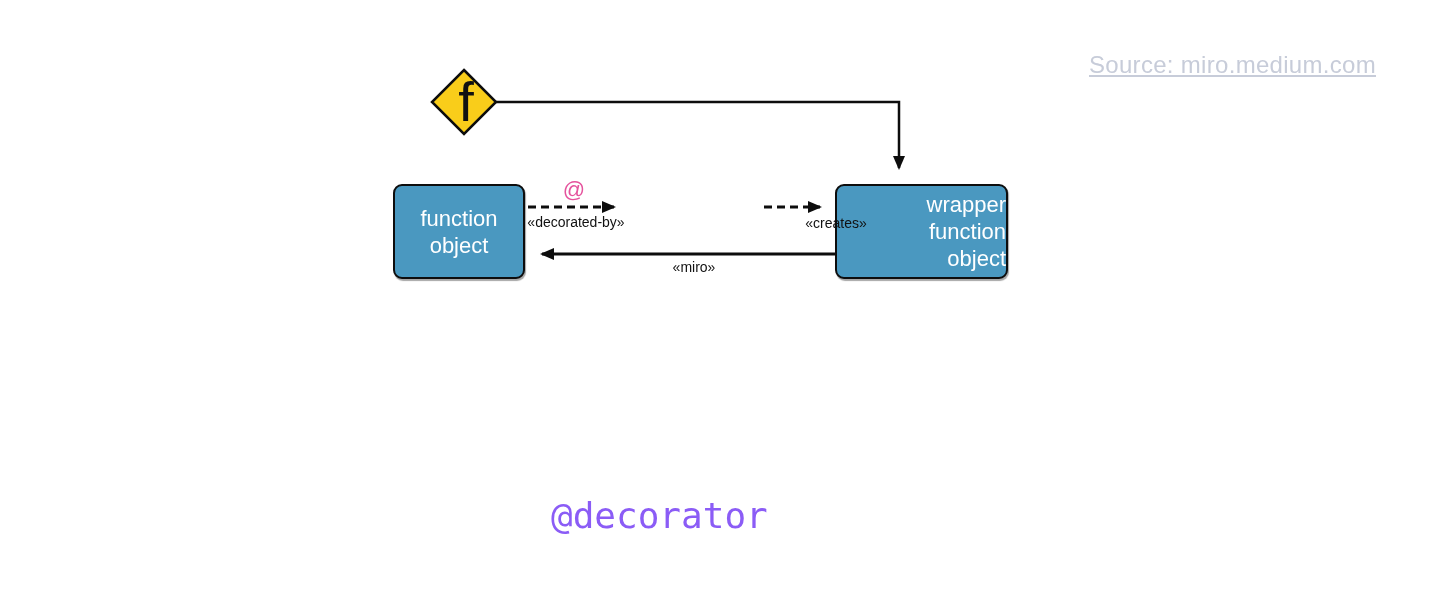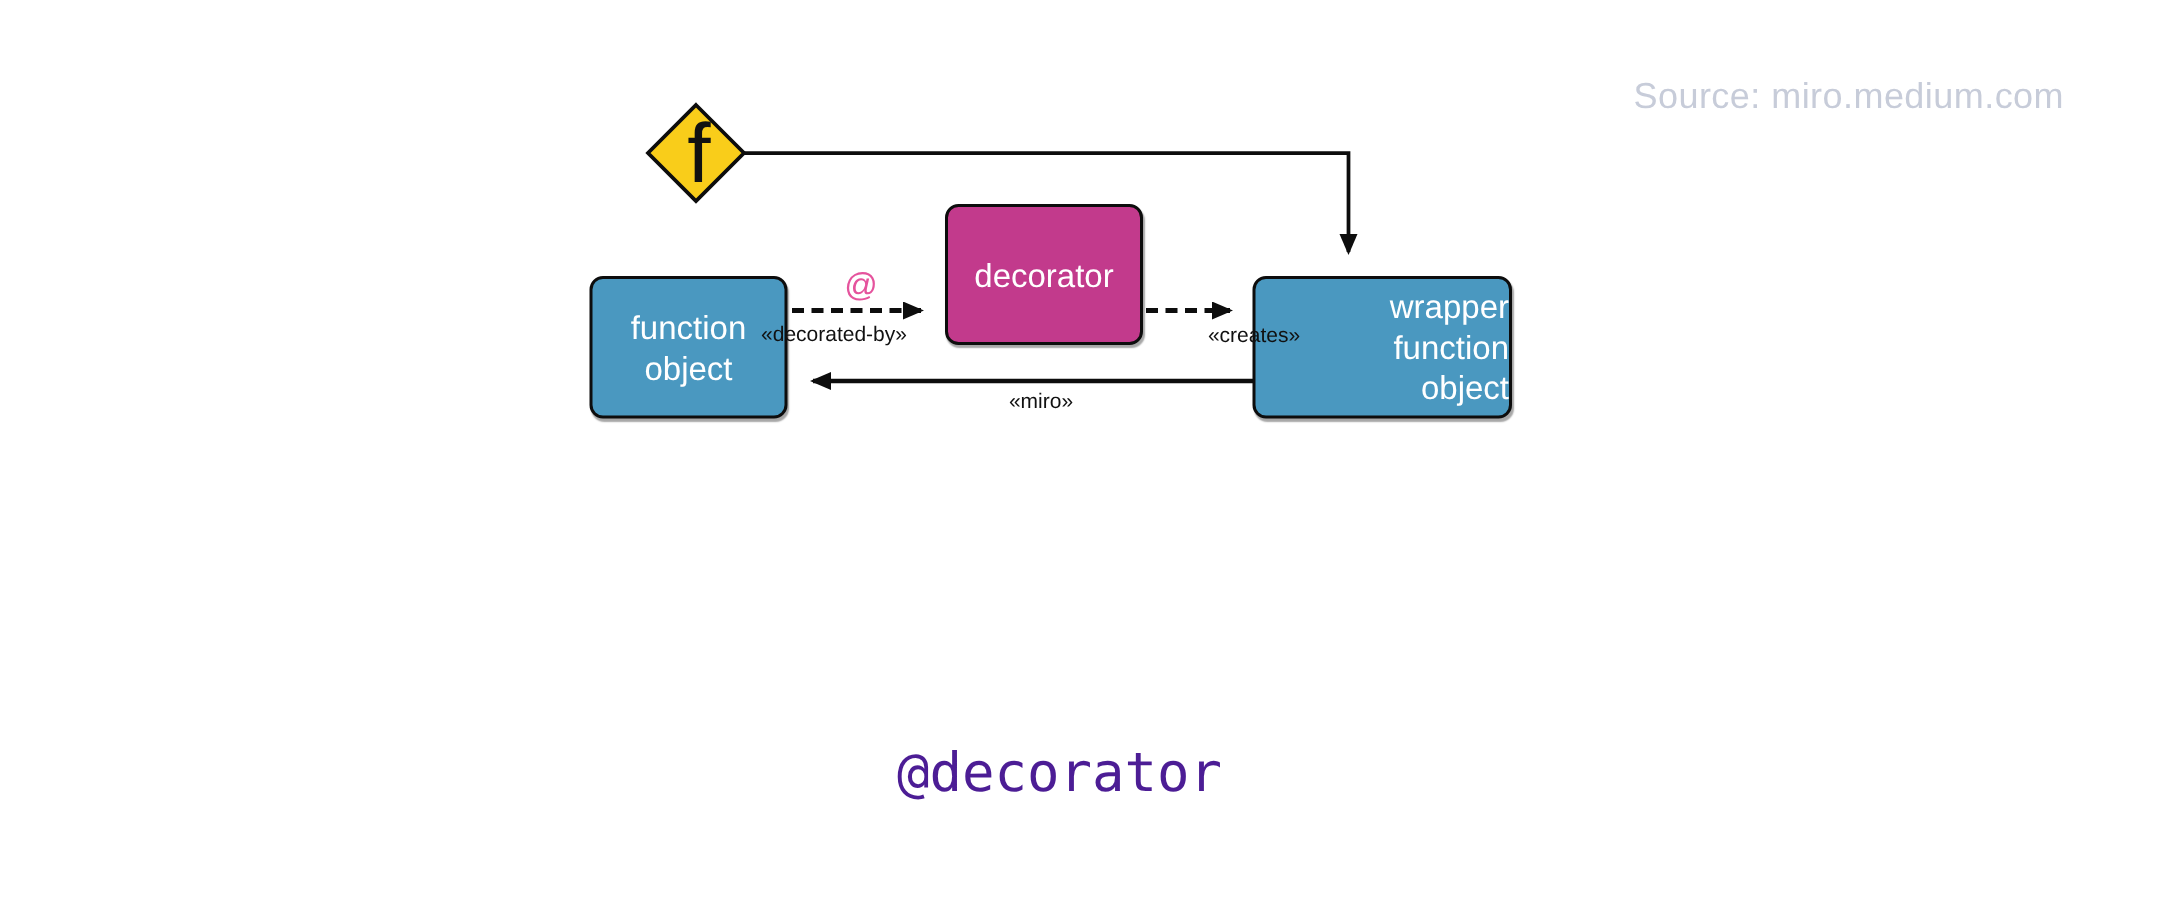--- a/index.html
+++ b/index.html
@@ -12,20 +12,21 @@
     overflow: hidden;
     font-family: "Liberation Sans", sans-serif;
   }
   .source-credit {
     position: absolute;
     top: 51px;
     right: 64px;
     font-size: 24px;
     letter-spacing: 0.3px;
     color: #c7ccd9;
+    text-decoration: underline;
   }
   .diagram-svg {
     position: absolute;
     left: 0; top: 0;
     width: 1440px;
     height: 598px;
   }
   .node {
     position: absolute;
     display: flex;
@@ -45,21 +46,21 @@
   .node-function  { left: 393px; top: 184px; width: 132px; height: 95px; }
   .node-decorator { left: 630px; top: 136px; width: 132px; height: 94px; }
   .node-wrapper   { left: 835px; top: 184px; width: 173px; height: 95px; align-items: flex-end; }
   .edge-label {
     position: absolute;
     transform: translate(-50%, -50%);
     font-size: 14px;
     color: #111111;
     white-space: nowrap;
   }
-  .label-decorated-by { left: 556px; top: 222px; }
+  .label-decorated-by { left: 576px; top: 222px; }
   .label-creates      { left: 800px; top: 223px; margin-left: 36px; }
   .label-wraps        { left: 694px; top: 267px; }
   .label-at {
     position: absolute;
     transform: translate(-50%, -50%);
     left: 574px; top: 190px;
     font-size: 22px;
     color: #e5539d;
   }
   .f-glyph {
@@ -70,21 +71,21 @@
   .code-block {
     position: absolute;
     left: 551px;
     top: 393px;
     font-family: "DejaVu Sans Mono", monospace;
     font-size: 36px;
     line-height: 49px;
     white-space: pre;
     color: #1a1a1a;
   }
-  .tok-deco { color: #4c1d95; margin-left: 47px; }
+  .tok-deco { color: #8b5cf6; }
 </style>
 </head>
 <body>
 
 <div class="canvas">
 
   <div class="source-credit">Source: miro.medium.com</div>
 
   <svg class="diagram-svg" viewBox="0 0 1440 598">
     <defs>
@@ -106,23 +107,20 @@
     <text x="466" y="121" text-anchor="middle" class="f-glyph">f</text>
 
     <polygon points="859,236 878,254 859,272 840,254" fill="#f9cd1a" stroke="#0d0d0d" stroke-width="2.5"></polygon>
   </svg>
 
   <div class="node node-blue node-function">
     <div>function</div>
     <div>object</div>
   </div>
 
-  <div class="node node-magenta node-decorator">
-    <div>decorator</div>
-  </div>
 
   <div class="node node-blue node-wrapper">
     <div>wrapper</div>
     <div>function</div>
     <div>object</div>
   </div>
 
   <div class="label-at">@</div>
 
   <div class="edge-label label-decorated-by">«decorated-by»</div>

